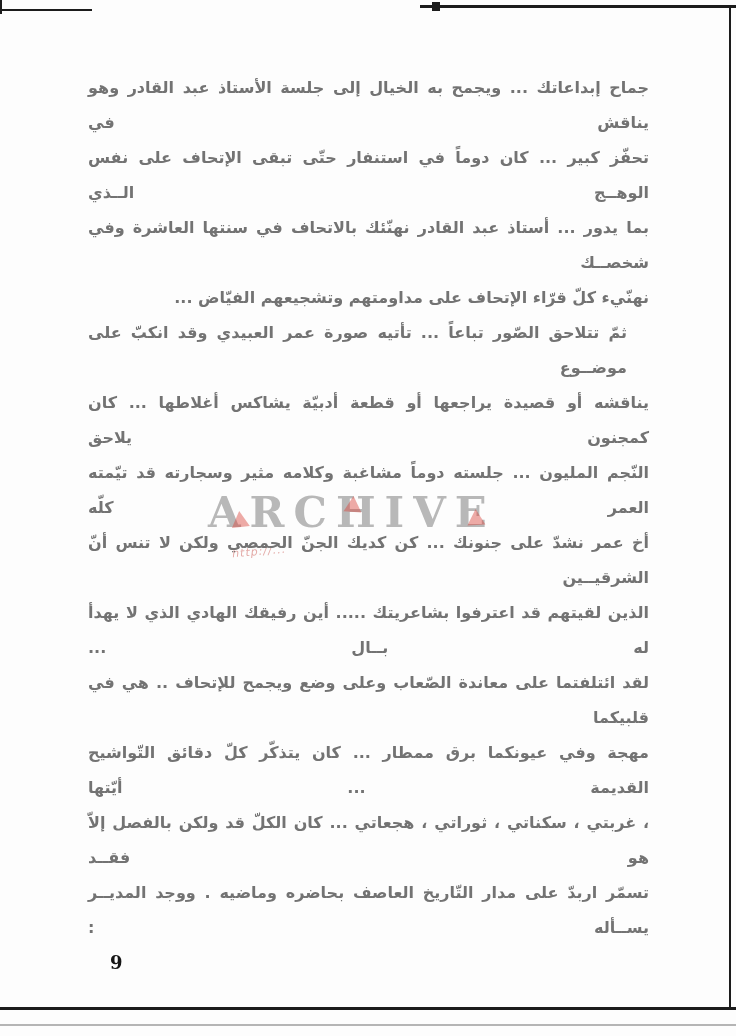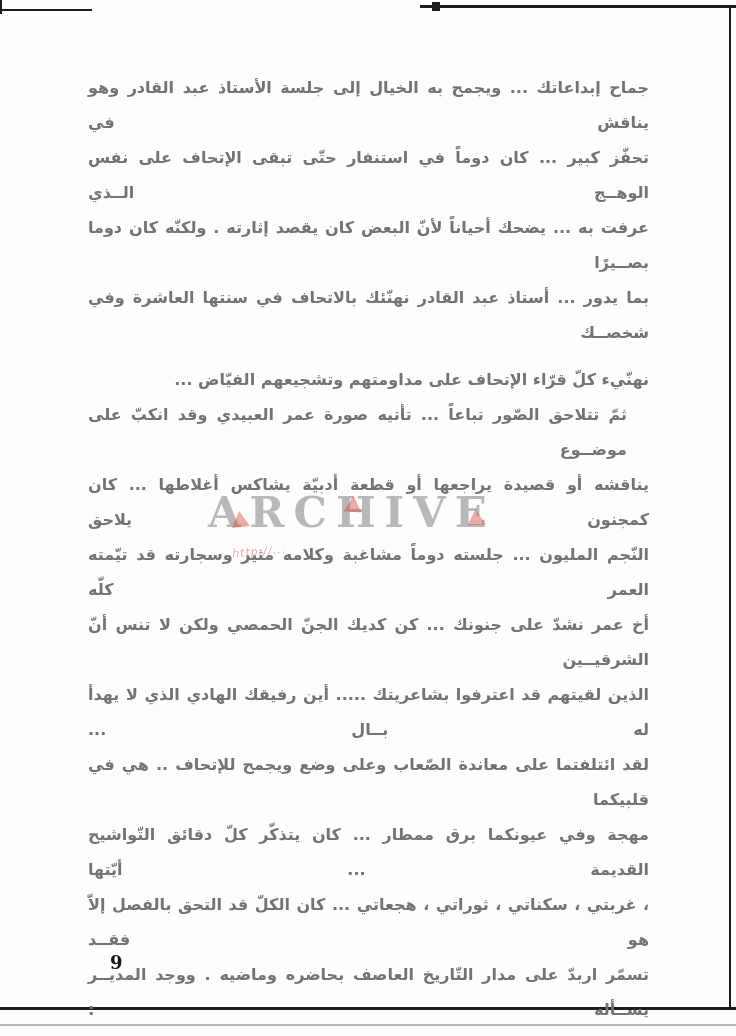--- a/index.html
+++ b/index.html
@@ -79,21 +79,21 @@
     direction: rtl;
     unicode-bidi: embed;
     font-family: "DejaVu Sans", sans-serif;
     font-weight: 700;
     font-size: 16px;
     line-height: 35px;
     text-align: justify;
     text-align-last: justify;
     color: #737373;
   }
-  .line.last { text-align: center; text-align-last: right; margin-top: 12px; }
+  .line.last { text-align: center; text-align-last: right; }
   .line.indent { padding-right: 22px; }
 
   .page-number {
     position: absolute;
     left: 110px;
     top: 952px;
     z-index: 2;
     font-family: "DejaVu Serif", serif;
     font-weight: bold;
     font-size: 18px;
@@ -119,33 +119,32 @@
     <span class="logo-triangle t2"></span>
     <span class="logo-triangle t3"></span>
     <span class="watermark-url">http://...</span>
   </div>
 
   <div class="content">
     <div>
         <div class="paragraph">
           <div class="line" dir="rtl">جماح إبداعاتك ... ويجمح به الخيال إلى جلسة الأستاذ عبد القادر وهو يناقش في</div>
           <div class="line" dir="rtl">تحفّز كبير ... كان دوماً في استنفار حتّى تبقى الإتحاف على نفس الوهــج الــذي</div>
-          <div class="line" dir="rtl">عرفت به ... يضحك أحياناً لأنّ البعض كان يقصد إثارته . ولكنّه كان دوما بصــيرًا</div>
           <div class="line" dir="rtl">بما يدور ... أستاذ عبد القادر نهنّئك بالاتحاف في سنتها العاشرة وفي شخصــك</div>
           <div class="line last" dir="rtl">نهنّيء كلّ قرّاء الإتحاف على مداومتهم وتشجيعهم الفيّاض ...</div>
         </div>
         <div class="paragraph">
           <div class="line indent" dir="rtl">ثمّ تتلاحق الصّور تباعاً ... تأتيه صورة عمر العبيدي وقد انكبّ على موضــوع</div>
           <div class="line" dir="rtl">يناقشه أو قصيدة يراجعها أو قطعة أدبيّة يشاكس أغلاطها ... كان كمجنون يلاحق</div>
           <div class="line" dir="rtl">النّجم المليون ... جلسته دوماً مشاغبة وكلامه مثير وسجارته قد تيّمته العمر كلّه</div>
           <div class="line" dir="rtl">أخ عمر نشدّ على جنونك ... كن كديك الجنّ الحمصي ولكن لا تنس أنّ الشرقيــين</div>
           <div class="line" dir="rtl">الذين لقيتهم قد اعترفوا بشاعريتك ..... أين رفيقك الهادي الذي لا يهدأ له بــال ...</div>
           <div class="line" dir="rtl">لقد ائتلفتما على معاندة الصّعاب وعلى وضع ويجمح للإتحاف .. هي في قلبيكما</div>
           <div class="line" dir="rtl">مهجة وفي عيونكما برق ممطار ... كان يتذكّر كلّ دقائق التّواشيح القديمة ... أيّتها</div>
-          <div class="line" dir="rtl">، غربتي ، سكناتي ، ثوراتي ، هجعاتي ... كان الكلّ قد التحق بالفصل إلاّ هو فقــد</div>
+          <div class="line" dir="rtl">، غربتي ، سكناتي ، ثوراتي ، هجعاتي ... كان الكلّ قد ولكن بالفصل إلاّ هو فقــد</div>
           <div class="line" dir="rtl">تسمّر اربدّ على مدار التّاريخ العاصف بحاضره وماضيه . ووجد المديــر يســأله :</div>
         </div>
       </div>
 
   </div>
 
   <div class="page-number">9</div>
 
 </div>
 

